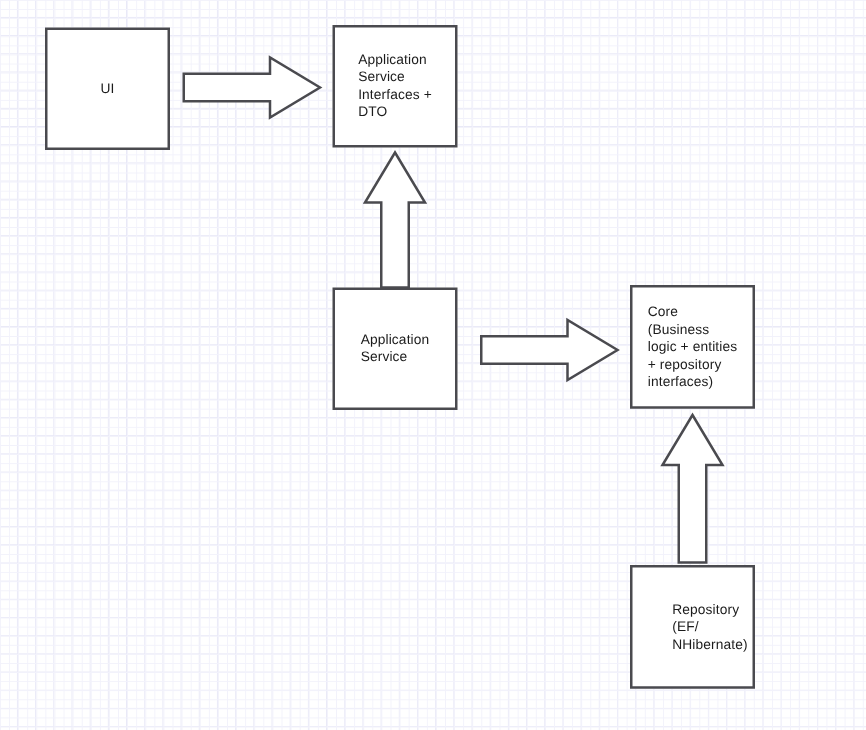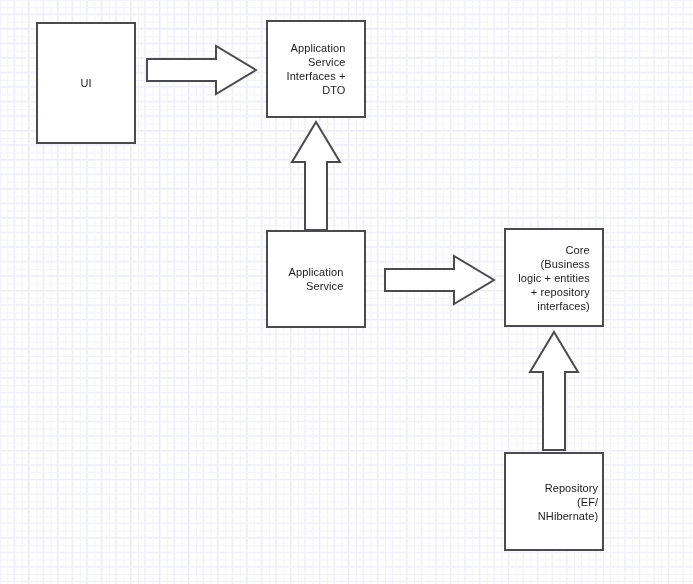--- a/index.html
+++ b/index.html
@@ -35,21 +35,21 @@
     background-size: 7.27px 7.27px;
   }
   .node {
     position: absolute;
     box-sizing: border-box;
     background: #ffffff;
     border: 2px solid #4a4a4f;
     display: flex;
     align-items: center;
     justify-content: center;
-    text-align: right;
+    text-align: left;
     color: #1b1b1b;
     font-size: 11px;
     line-height: 14px;
     letter-spacing: 0.1px;
   }
   .node .node-label {
     display: block;
     white-space: pre-line;
     padding: 0 4px;
   }
@@ -67,21 +67,21 @@
     stroke-linejoin: miter;
   }
 </style>
 </head>
 <body>
 
 <div id="canvas">
 
   <div class="grid-major"></div>
 
-  <div class="node" style="left:36px; top:22px; width:100px; height:122px;">
+  <div class="node" style="left:36px; top:22px; width:100px; height:98px;">
     <span class="node-label">UI</span>
   </div>
 
   <div class="node" style="left:266px; top:20px; width:100px; height:98px;">
     <span class="node-label">Application
 Service
 Interfaces +
 DTO</span>
   </div>
 

